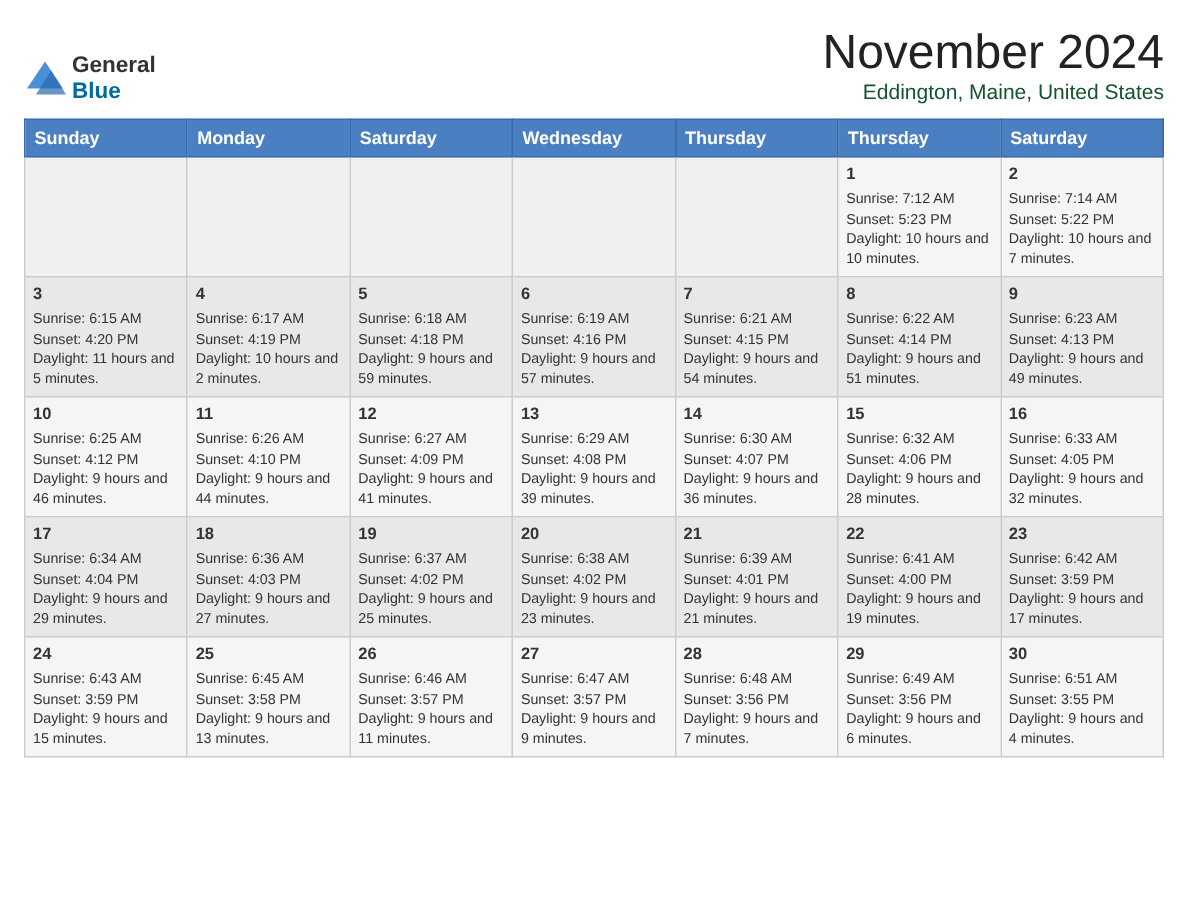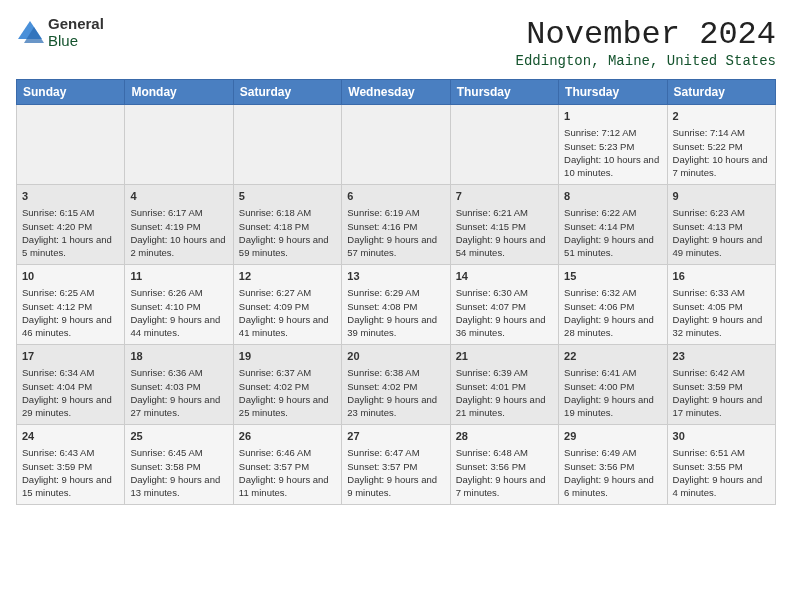--- a/index.html
+++ b/index.html
@@ -6,50 +6,49 @@
     body {
       font-family: Arial, sans-serif;
       background: #fff;
       width: 792px;
       min-height: 612px;
       padding: 16px;
     }
     .header-section {
       display: flex;
       justify-content: space-between;
-      align-items: flex-start;
+      align-items: flex-end;
       margin-bottom: 10px;
     }
     .logo {
       display: flex;
       align-items: center;
       gap: 4px;
     }
     .logo-text {
       display: flex;
       flex-direction: column;
       line-height: 1.1;
     }
     .logo-general {
       font-size: 15px;
       font-weight: bold;
       color: #333;
     }
     .logo-blue {
       font-size: 15px;
-      font-weight: normal;
-      color: #14532d;
+      font-weight: bold;
+      color: #0369a1;
     }
     .logo-icon {
       width: 28px;
       height: 28px;
     }
     .title-section {
       text-align: right;
-      font-family: Liberation Mono, monospace;
     }
     .month-title {
       font-size: 32px;
       font-weight: normal;
       color: #222;
     }
     .location-title {
       font-size: 14px;
       color: #14532d;
     }
@@ -147,21 +146,21 @@
           <div>Sunrise: 7:14 AM</div>
           <div>Sunset: 5:22 PM</div>
           <div>Daylight: 10 hours and 7 minutes.</div>
         </td>
       </tr>
       <tr>
         <td>
           <span class="day-num">3</span>
           <div>Sunrise: 6:15 AM</div>
           <div>Sunset: 4:20 PM</div>
-          <div>Daylight: 1 hours and 5 minutes.</div>
+          <div>Daylight: 11 hours and 5 minutes.</div>
         </td>
         <td>
           <span class="day-num">4</span>
           <div>Sunrise: 6:17 AM</div>
           <div>Sunset: 4:19 PM</div>
           <div>Daylight: 10 hours and 2 minutes.</div>
         </td>
         <td>
           <span class="day-num">5</span>
           <div>Sunrise: 6:18 AM</div>

